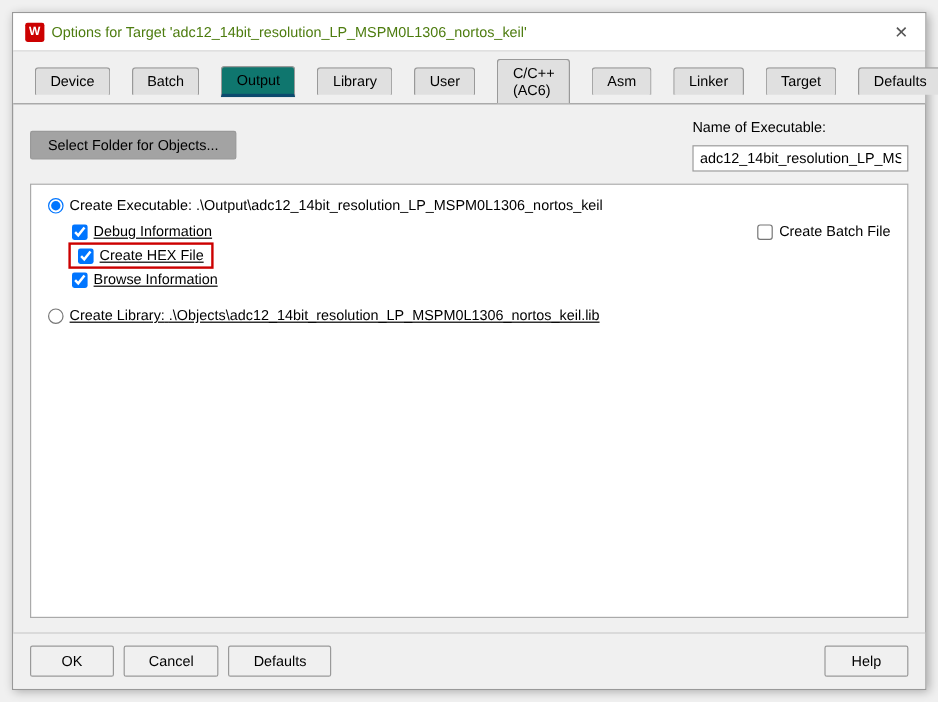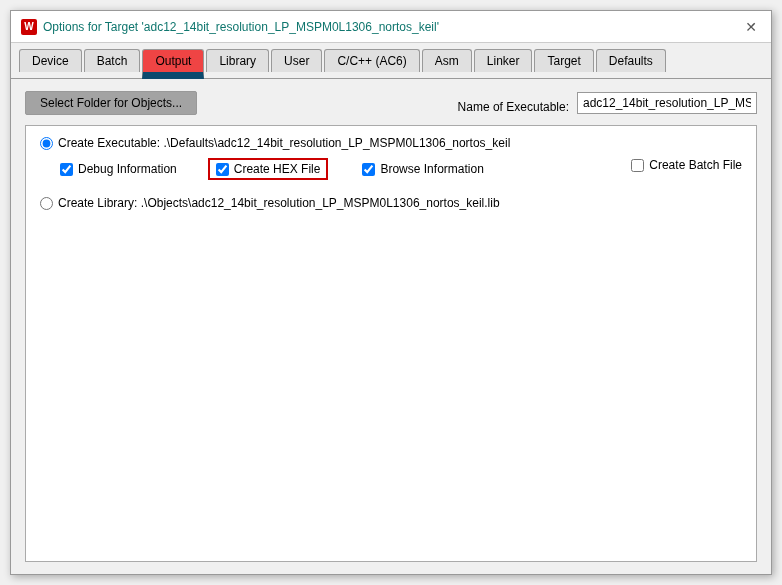--- a/index.html
+++ b/index.html
@@ -54,57 +54,57 @@
       display: flex;
       align-items: center;
       justify-content: center;
       color: white;
       font-size: 10px;
       font-weight: bold;
     }
 
     .title-text {
       font-size: 12px;
-      color: #0f766e;
+      color: #4d7c0f;
     }
 
     .close-btn {
       width: 20px;
       height: 20px;
       display: flex;
       align-items: center;
       justify-content: center;
       cursor: pointer;
       font-size: 14px;
       color: #555;
     }
 
     .tab-bar {
       background: #f0f0f0;
       display: flex;
-      align-items: flex-start;
-      padding: 6px 10px 0 8px;
+      align-items: center;
+      padding: 6px 10px 0 18px;
       border-bottom: 1px solid #999;
-      gap: 0;
+      gap: 16px;
     }
 
     .tab {
       padding: 4px 12px;
       border: 1px solid #999;
       border-bottom: none;
       background: #e0e0e0;
       cursor: pointer;
       margin-right: 2px;
       border-radius: 3px 3px 0 0;
       color: #000;
     }
 
     .tab.active {
-      background: #ef4444;
-      border-bottom: 7px solid #0c4a6e;
+      background: #0f766e;
+      border-bottom: 3px solid #0c4a6e;
       margin-bottom: -1px;
       z-index: 1;
       font-weight: normal;
     }
 
     .content {
       flex: 1;
       padding: 12px 14px;
       display: flex;
       flex-direction: column;
@@ -121,23 +121,24 @@
       padding: 4px 14px;
       border: 1px solid #999;
       background: #a3a3a3;
       cursor: pointer;
       border-radius: 2px;
       white-space: nowrap;
     }
 
     .name-executable {
       display: flex;
-      align-items: flex-end;
+      align-items: flex-start;
       gap: 8px;
       margin-left: auto;
+      flex-direction: column;
     }
 
     .name-executable-label {
       white-space: nowrap;
     }
 
     .name-executable-input {
       border: 1px solid #999;
       padding: 3px 5px;
       background: white;
@@ -218,22 +219,23 @@
     }
 
     .two-column-options {
       display: flex;
       justify-content: space-between;
       align-items: flex-start;
     }
 
     .left-options {
       display: flex;
-      flex-direction: row;
-      gap: 14px;
+      flex-direction: column;
+      gap: 2px;
+      text-decoration: underline;
     }
 
     .right-options {
       display: flex;
       flex-direction: column;
       gap: 6px;
       align-items: flex-end;
       padding-top: 0px;
     }
   </style>
@@ -272,21 +274,21 @@
         <input class="name-executable-input" type="text" value="adc12_14bit_resolution_LP_MSPM" style="">
       </div>
     </div>
 
     <div class="main-group">
 
       <div class="radio-row">
         <input type="radio" name="output-type" checked="" style="">
         <span class="radio-label">
           <span>Create Executable:</span>
-          <span>.\Defaults\adc12_14bit_resolution_LP_MSPM0L1306_nortos_keil</span>
+          <span>.\Output\adc12_14bit_resolution_LP_MSPM0L1306_nortos_keil</span>
         </span>
       </div>
 
       <div class="two-column-options">
 
         <div class="left-options">
 
           <div class="check-row">
             <input type="checkbox" checked="" style="">
             <span>Debug Information</span>
@@ -307,24 +309,32 @@
 
         <div class="right-options">
 
           <div class="check-row" style="padding-left:0;">
             <input type="checkbox" style="">
             <span>Create Batch File</span>
           </div>
         </div>
       </div>
 
-      <div class="radio-row" style="margin-top: 8px;">
+      <div class="radio-row" style="margin-top: 8px; text-decoration: underline;">
         <input type="radio" name="output-type" style="">
         <span class="radio-label">
           <span>Create Library:</span>
           <span>.\Objects\adc12_14bit_resolution_LP_MSPM0L1306_nortos_keil.lib</span>
         </span>
       </div>
 
     </div>
   </div>
 
+  <div class="footer">
+    <button class="footer-btn">OK</button>
+    <button class="footer-btn">Cancel</button>
+    <button class="footer-btn">Defaults</button>
+    <div class="footer-right">
+      <button class="footer-btn">Help</button>
+    </div>
+  </div>
 </div>
 
 </body></html>

